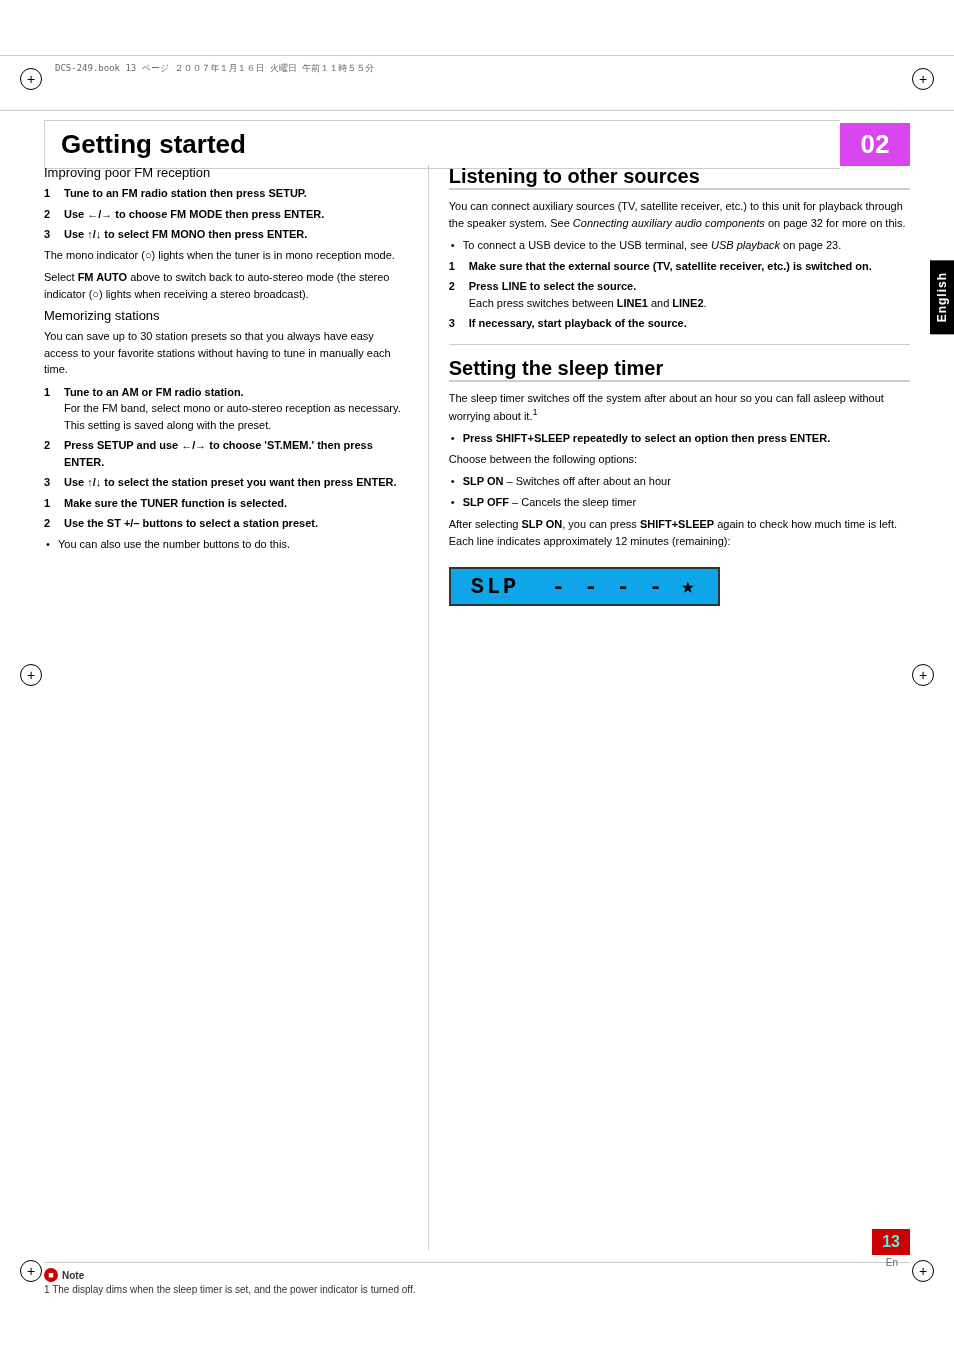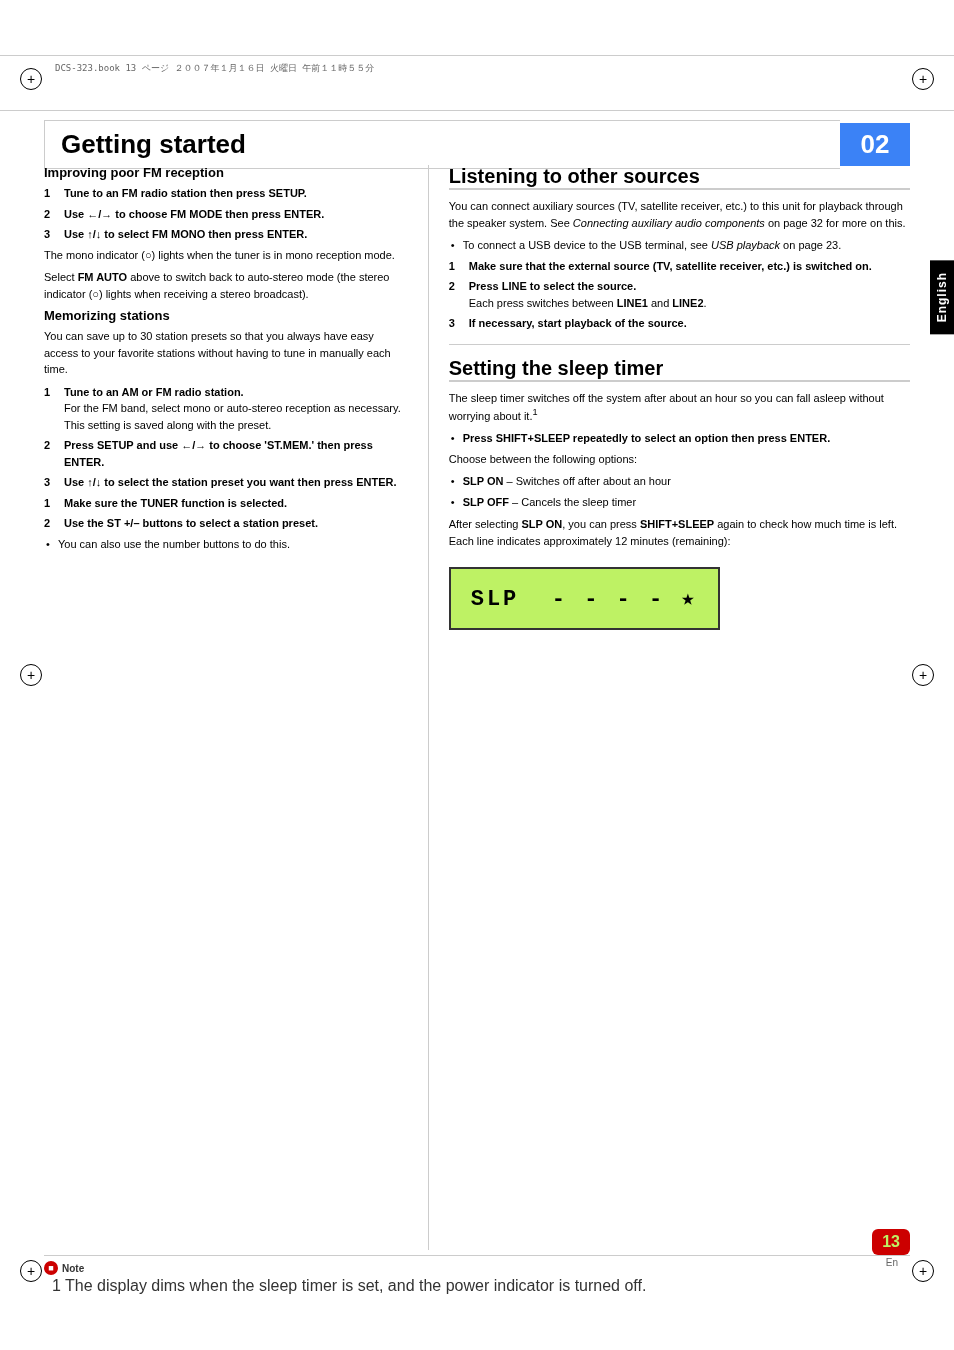--- a/index.html
+++ b/index.html
@@ -80,21 +80,21 @@
       padding: 8px 16px;
       display: flex;
       align-items: center;
     }
     .chapter-title {
       font-size: 26px;
       font-weight: bold;
       font-family: Arial, sans-serif;
     }
     .chapter-num-box {
-      background: #3b82f6;
+      background: #d946ef;
       color: #fff;
       font-size: 26px;
       font-weight: bold;
       padding: 6px 16px;
       min-width: 70px;
       text-align: center;
       font-family: Arial, sans-serif;
     }
 
     
@@ -112,27 +112,26 @@
       transform: rotate(180deg);
       letter-spacing: 1px;
     }
 
     
     .page-num-box {
       position: absolute;
       bottom: 95px;
       right: 44px;
       background: #cc0000;
-      color: #bef264;
+      color: #5eead4;
       font-size: 16px;
       font-weight: bold;
       padding: 4px 10px;
       min-width: 36px;
       text-align: center;
-      border-radius: 6px;
     }
     .page-en {
       position: absolute;
       bottom: 82px;
       right: 56px;
       font-size: 10px;
       color: #666;
     }
 
     
@@ -151,21 +150,21 @@
     }
     .right-col {
       flex: 1;
       border-left: 1px solid #ccc;
       padding-left: 20px;
     }
 
     
     .section-title {
       font-size: 13px;
-      font-weight: bold;
+      font-weight: normal;
       margin-bottom: 5px;
       margin-top: 14px;
     }
     .section-title:first-child {
       margin-top: 0;
     }
 
     .large-section-title {
       font-size: 20px;
       font-weight: bold;
@@ -205,24 +204,24 @@
     }
     .bullet-item::before {
       content: '•';
       position: absolute;
       left: 2px;
     }
 
     
     .sleep-display {
       border: 2px solid #333;
-      background: #bef264;
+      background: #0ea5e9;
       display: inline-flex;
       align-items: center;
-      padding: 16px 20px;
+      padding: 4px 20px;
       margin: 10px 0;
       font-size: 22px;
       font-weight: bold;
       font-family: 'Courier New', monospace;
       letter-spacing: 3px;
     }
 
     
     .note-section {
       position: absolute;
@@ -272,21 +271,21 @@
 <div class="reg-mark reg-tl"></div>
 <div class="reg-mark reg-tr"></div>
 <div class="reg-mark reg-bl"></div>
 <div class="reg-mark reg-br"></div>
 <div class="reg-mark reg-ml"></div>
 <div class="reg-mark reg-mr"></div>
 
 <div class="header-bar"></div>
 <div class="header-bar2"></div>
 
-<div class="print-info">DCS-323.book  13 ページ  ２００７年１月１６日  火曜日  午前１１時５５分</div>
+<div class="print-info">DCS-249.book  13 ページ  ２００７年１月１６日  火曜日  午前１１時５５分</div>
 
 <div class="chapter-box">
   <div class="chapter-title-container">
     <span class="chapter-title">Getting started</span>
   </div>
   <div class="chapter-num-box">02</div>
 </div>
 
 <div class="english-tab">English</div>
 
@@ -418,17 +417,17 @@
     </div>
 
   </div>
 </div>
 
 <div class="note-section">
   <div class="note-icon">
     <span class="note-icon-circle">■</span>
     <span>Note</span>
   </div>
-  <p style="font-size:16px; color:#333;margin-left:8px;">1  The display dims when the sleep timer is set, and the power indicator is turned off.</p>
+  <p style="font-size:10px; color:#333;">1  The display dims when the sleep timer is set, and the power indicator is turned off.</p>
 </div>
 
 <div class="page-num-box">13</div>
 <div class="page-en">En</div>
 
 </body></html>

